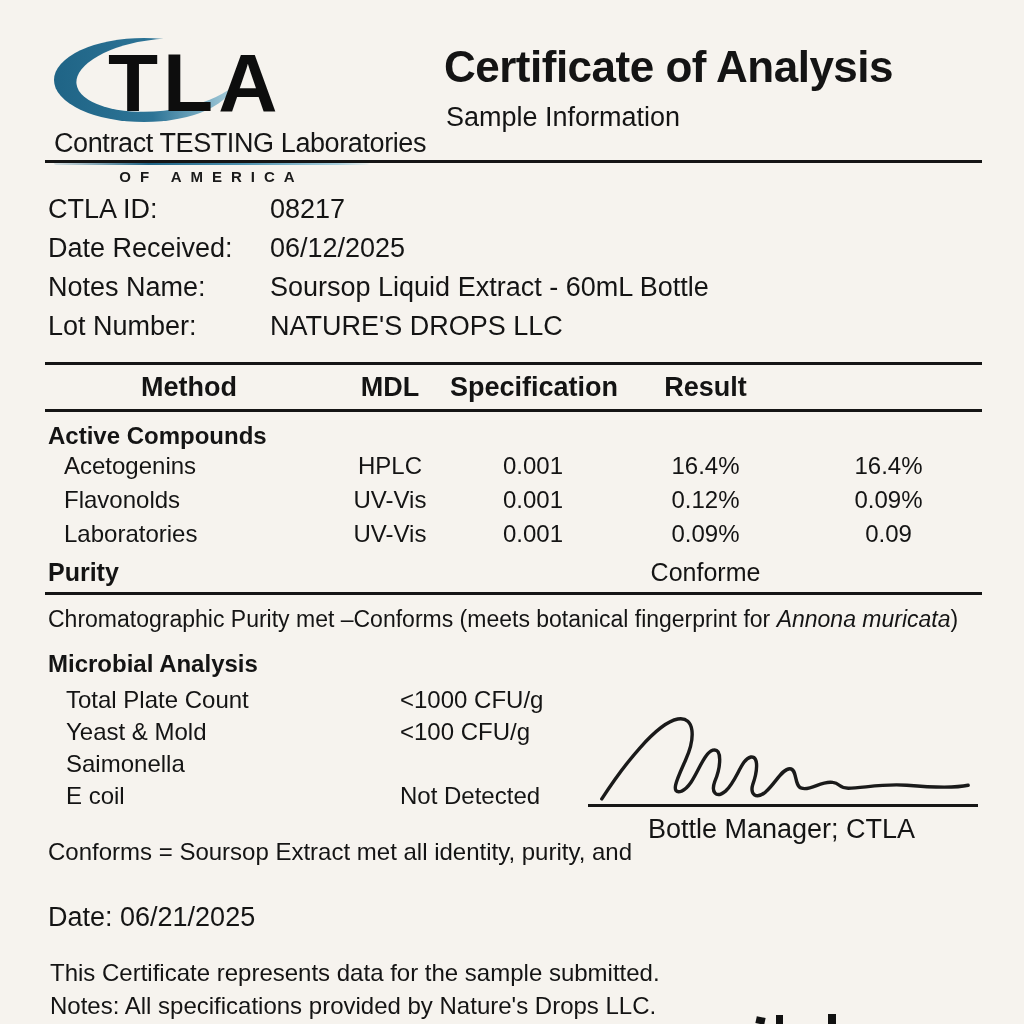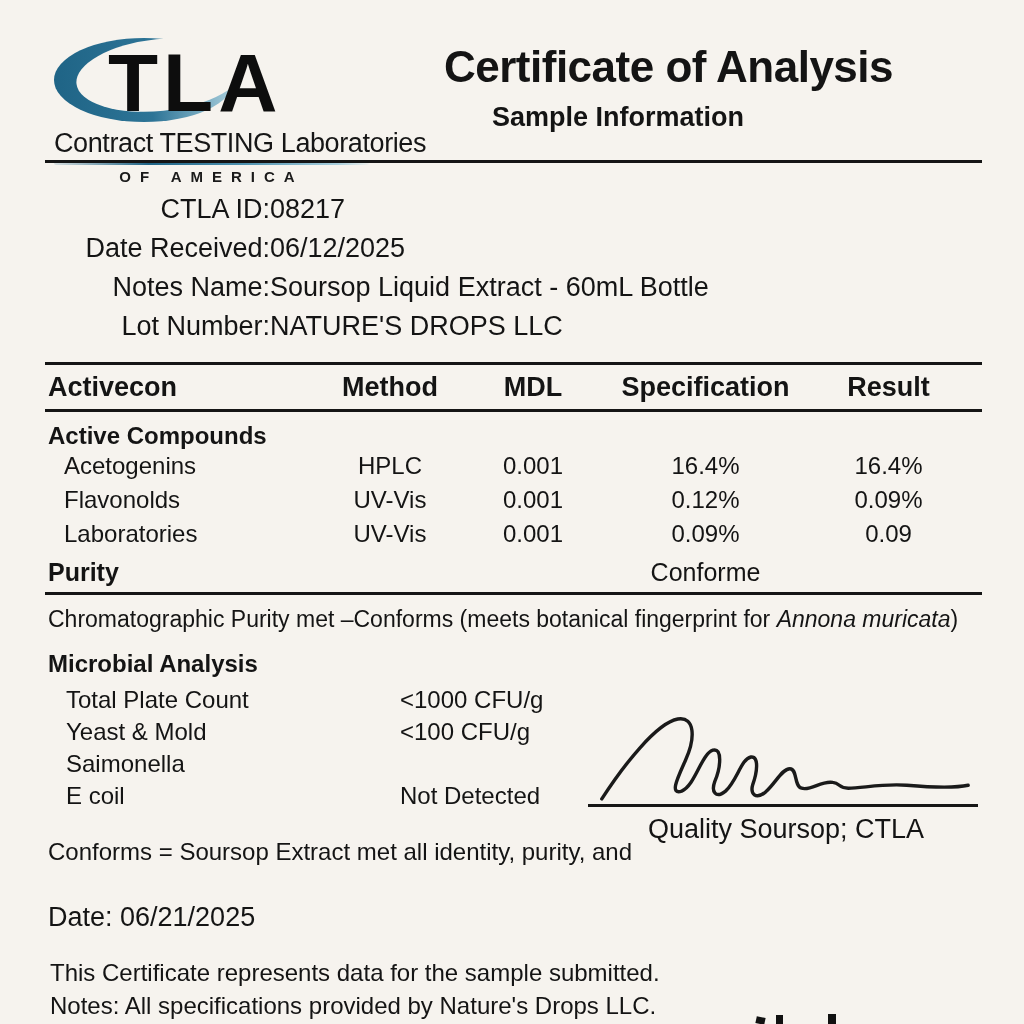--- a/index.html
+++ b/index.html
@@ -23,31 +23,31 @@
     position:absolute;left:8px;top:133px;width:315px;height:4px;
     background:linear-gradient(90deg, rgba(31,100,134,0.15), #1f6486 30%, #4e92b0 60%, #a9cfdd 90%, rgba(169,207,221,0.1));
     border-radius:2px;
   }
   .logo-of{
     position:absolute;left:8px;top:140px;width:315px;text-align:center;
     font-size:15px;font-weight:bold;letter-spacing:9px;color:#1a1a1a;white-space:nowrap;
   }
   
   .doc-title{position:absolute;left:444px;top:42px;font-size:44px;font-weight:bold;letter-spacing:-0.5px;white-space:nowrap;}
-  .doc-subtitle{position:absolute;left:446px;top:102px;font-size:27px;font-weight:bold;margin-left:46px;}
+  .doc-subtitle{position:absolute;left:446px;top:102px;font-size:27px;font-weight:normal;}
   
   .rule{position:absolute;left:45px;width:937px;height:3px;background:#151515;}
   .rule-header{top:160px;}
   .rule-table-top{top:362px;}
   .rule-table-head{top:409px;}
   .rule-table-bottom{top:592px;}
   
   .sample-info{position:absolute;left:48px;top:194px;width:900px;font-size:27px;}
   .si-row{display:flex;height:39px;align-items:flex-start;}
-  .si-label{width:222px;text-align:right;}
+  .si-label{width:222px;}
   .si-value{flex:1;white-space:nowrap;}
   
   .rt{position:absolute;left:48px;top:0;width:934px;}
   .t-grid{display:grid;grid-template-columns:282px 120px 166px 179px 187px;}
   .t-head{position:absolute;top:372px;font-size:27px;font-weight:bold;}
   .t-c{text-align:center;}
   .t-l{text-align:left;}
   .t-section{position:absolute;left:48px;top:422px;font-size:24px;font-weight:bold;}
   .t-rows{position:absolute;top:452px;font-size:24px;}
   .t-row{height:34px;}
@@ -120,21 +120,20 @@
     </div>
     <div class="si-row">
       <div class="si-label">Lot Number:</div>
       <div class="si-value">NATURE'S DROPS LLC</div>
     </div>
   </div>
 
   <div class="rule rule-table-top"></div>
 
   <div class="rt t-grid t-head">
-    <div class="t-l">Activecon</div>
     <div class="t-c">Method</div>
     <div class="t-c">MDL</div>
     <div class="t-c">Specification</div>
     <div class="t-c">Result</div>
   </div>
 
   <div class="rule rule-table-head"></div>
 
   <div class="t-section">Active Compounds</div>
 
@@ -196,21 +195,21 @@
 
   <div class="sig-block">
     <svg class="sig-svg" viewBox="0 0 390 100" fill="none" aria-hidden="true">
       <path d="M8,92 C30,58 64,14 86,10 C104,7 104,30 94,52 C86,70 77,88 90,84
                C104,78 110,46 122,42 C132,39 130,60 124,74 C120,85 125,92 135,84
                C147,73 151,51 161,49 C170,48 167,66 163,77 C160,87 166,93 176,85
                C187,75 193,61 201,61 C209,61 205,79 213,81 C223,84 233,73 245,75
                C253,76 251,81 261,81 C275,81 297,76 321,78 C345,80 370,81 384,78" stroke="#1a1a1a" stroke-width="3.5" stroke-linecap="round"></path>
     </svg>
     <div class="sig-line"></div>
-    <div class="sig-caption">Quality Soursop; CTLA</div>
+    <div class="sig-caption">Bottle Manager; CTLA</div>
   </div>
 
   <div class="conforms-note">Conforms = Soursop Extract met all identity, purity, and</div>
   <div class="date-line">Date: 06/21/2025</div>
   <div class="notes">
     <div>This Certificate represents data for the sample submitted.</div>
     <div>Notes: All specifications provided by Nature's Drops LLC.</div>
   </div>
 
   <div class="cutoff cut1"></div>

